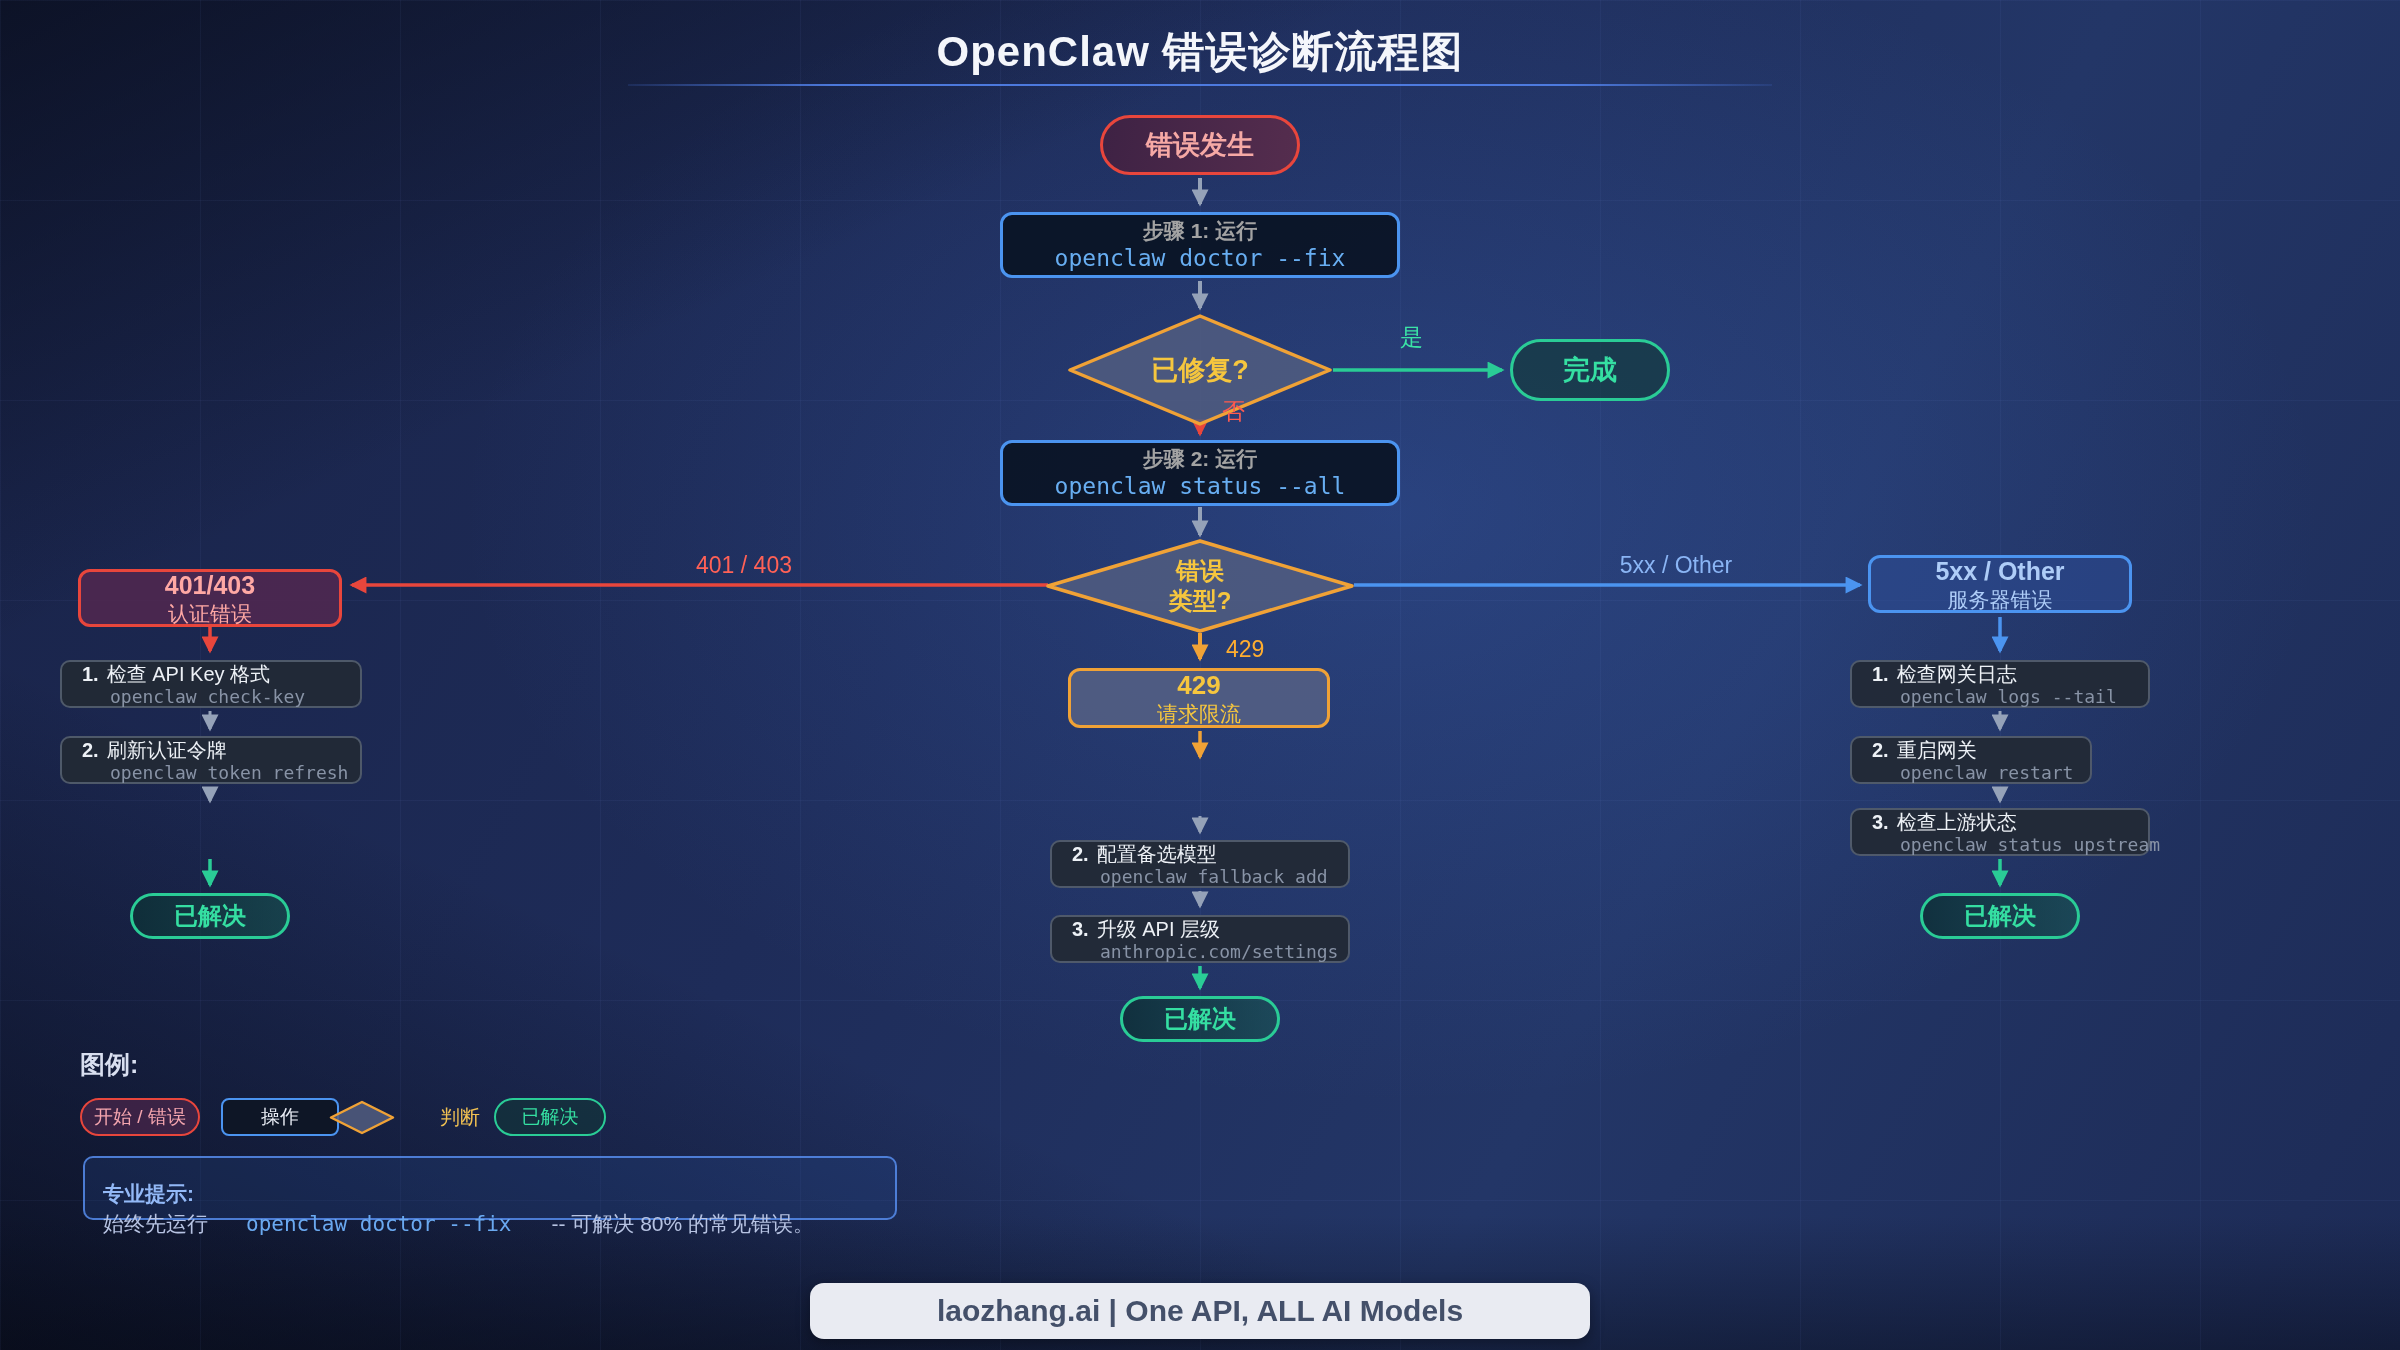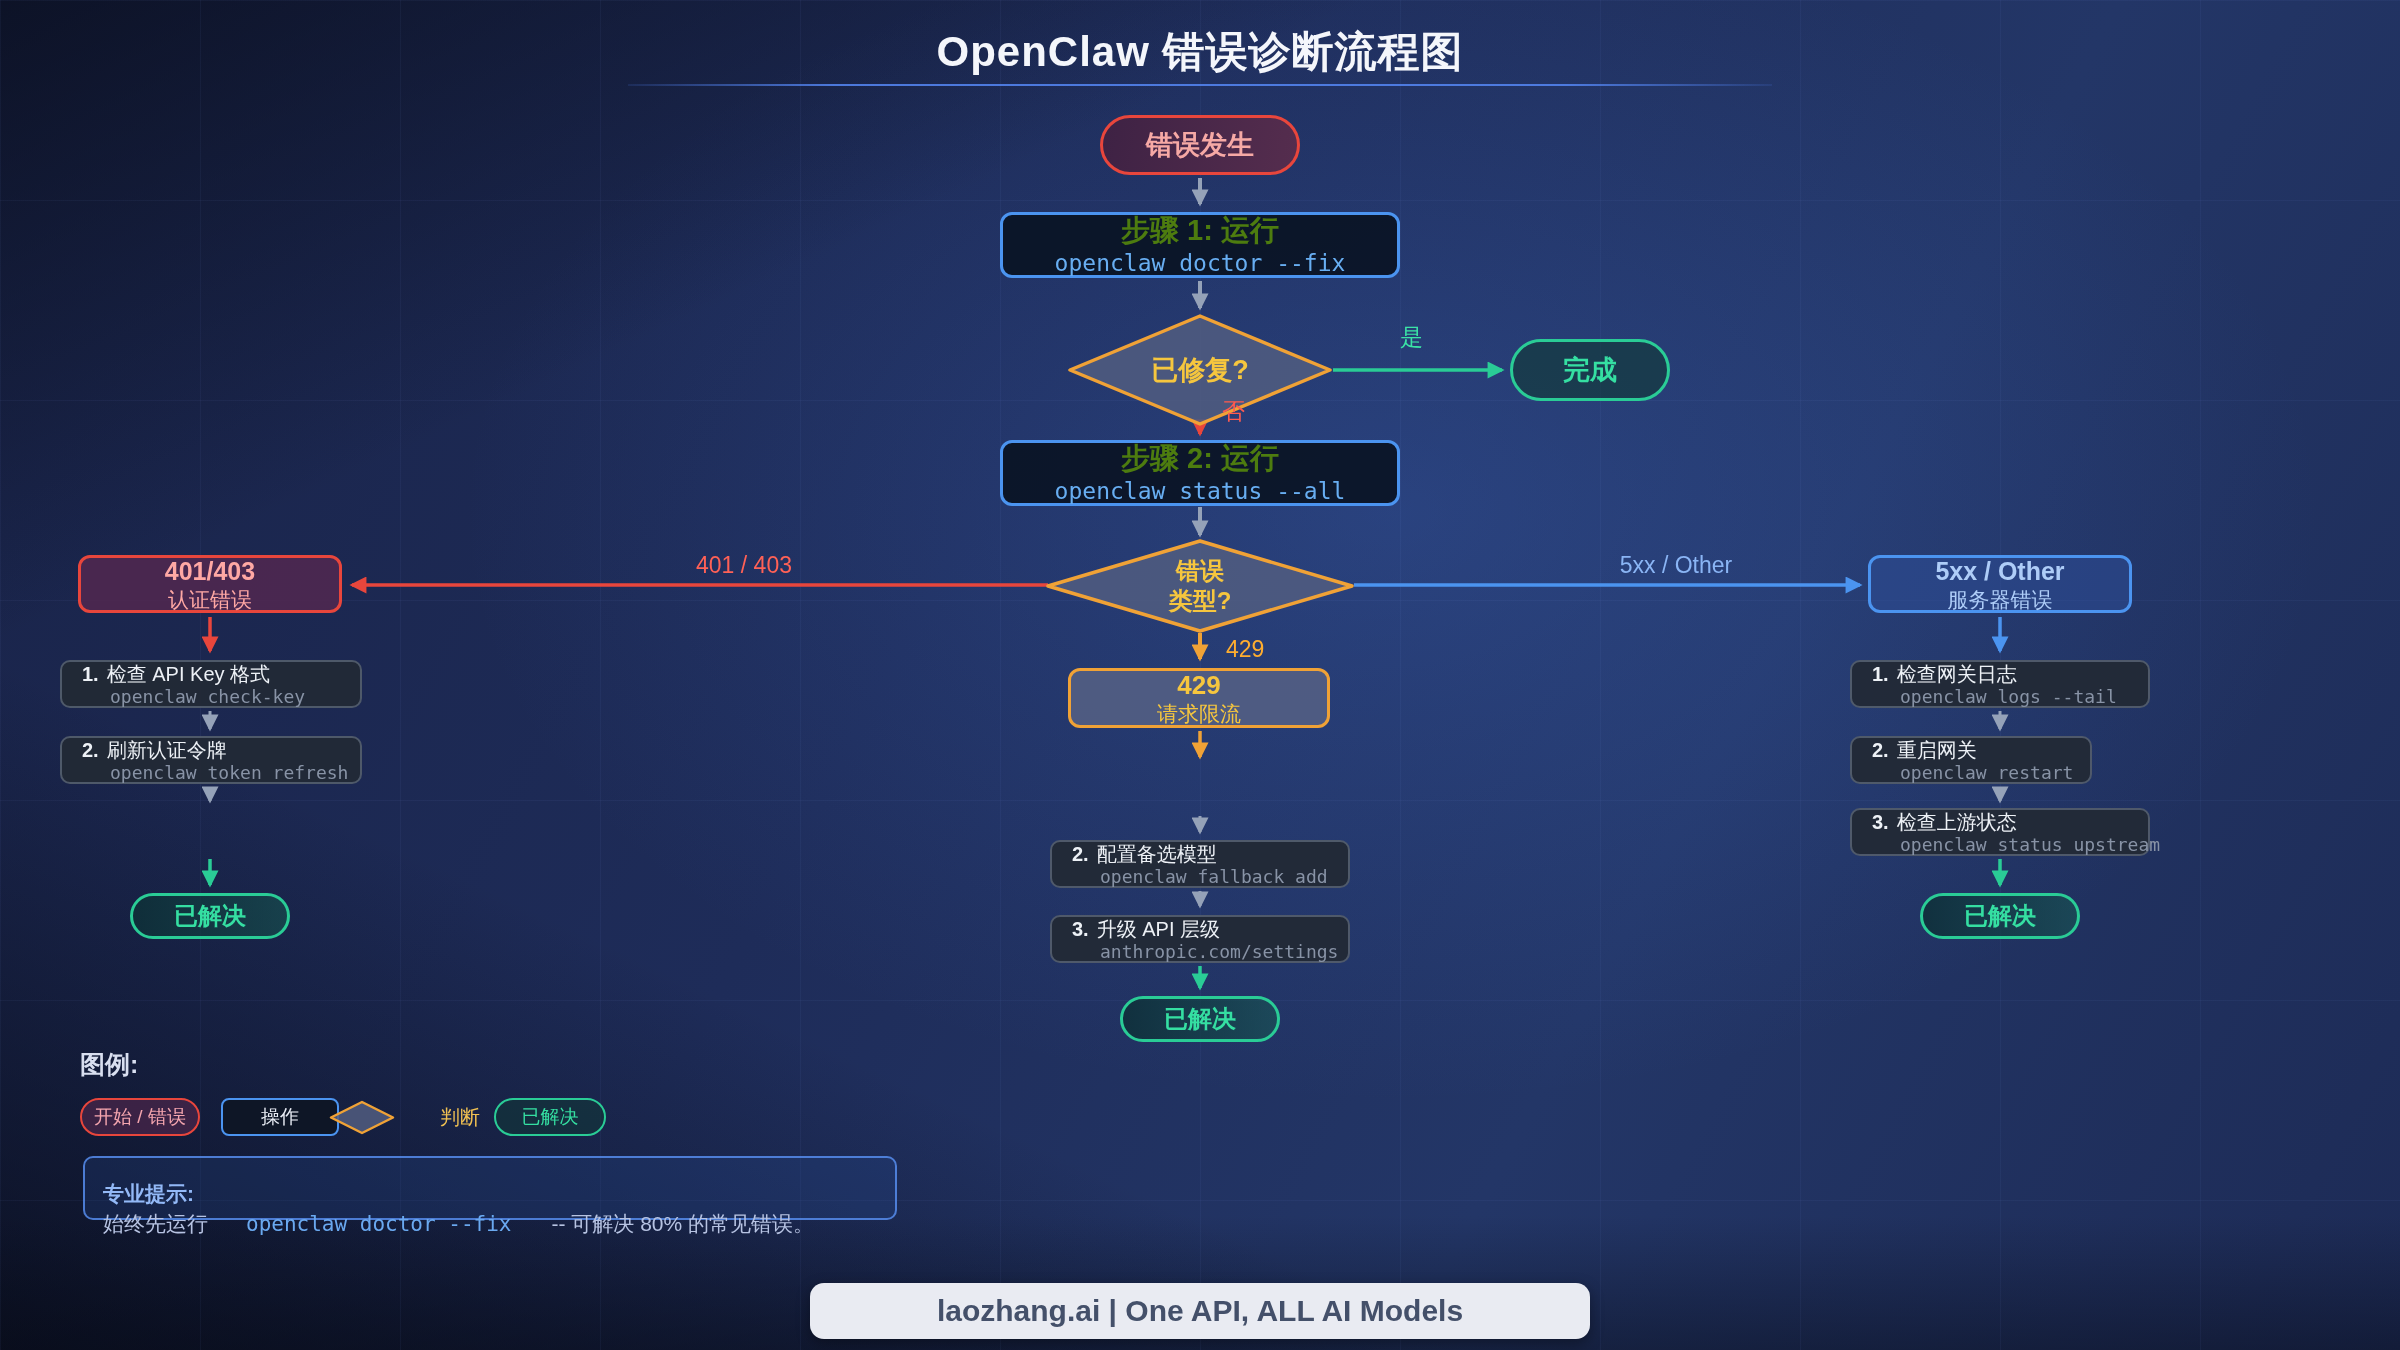--- a/index.html
+++ b/index.html
@@ -29,31 +29,31 @@
   .title{position:absolute;left:0;right:0;top:24px;text-align:center;color:#f4f6fb;
          font-size:42px;font-weight:700;letter-spacing:1px;}
   .divider{position:absolute;left:628px;top:84px;width:1144px;height:2px;
            background:linear-gradient(90deg,rgba(70,115,225,0.15),rgba(85,135,245,0.85) 18%,rgba(85,135,245,0.85) 82%,rgba(70,115,225,0.15));}
 
   .start-pill{left:1100px;top:115px;width:200px;height:60px;border-radius:32px;
     background:linear-gradient(100deg,#3e2244,#552d4e);border:3px solid #e8463c;
     color:#f6a9a5;font-size:27px;font-weight:700;}
   .bigstep{left:1000px;width:400px;height:66px;border-radius:12px;
     background:rgba(10,20,36,0.92);border:3px solid #4b94f0;}
-  .bigstep .t{color:#4d7c0f;font-size:29px;font-weight:700;}
+  .bigstep .t{color:#a3a3a3;font-size:21px;font-weight:700;}
   .bigstep .c{color:#68aef2;font-size:23px;margin-top:2px;}
   .dtext{color:#f6c63e;font-weight:700;background:transparent;}
   .edge-label{position:absolute;font-size:23px;white-space:nowrap;}
   .done-pill{left:1510px;top:339px;width:160px;height:62px;border-radius:32px;
     background:rgba(16,58,52,0.6);border:3px solid #2acc96;color:#35dfa2;
     font-size:27px;font-weight:700;}
   .branch{border-radius:12px;height:58px;width:264px;}
   .branch .t{font-size:25px;font-weight:700;}
   .branch .s{font-size:21px;margin-top:1px;}
-  .auth-box{left:78px;top:555px;background:rgba(80,40,80,0.88);border:3px solid #e8463c;color:#ffa8a4;}
+  .auth-box{left:78px;top:569px;background:rgba(80,40,80,0.88);border:3px solid #e8463c;color:#ffa8a4;}
   .server-box{left:1868px;top:555px;background:rgba(45,76,150,0.55);border:3px solid #4b94f0;color:#aecdf8;}
   .rate-box{left:1068px;top:668px;width:262px;height:60px;background:rgba(84,96,132,0.88);
     border:3px solid #f0a236;color:#f6c63e;border-radius:12px;}
   .sstep{width:302px;height:48px;border-radius:10px;align-items:flex-start;
     background:rgba(34,41,53,0.94);border:2px solid rgba(136,148,168,0.45);
     padding:2px 0 0 20px;white-space:nowrap;}
   .sstep .row1{color:#edf1f6;font-size:20px;}
   .sstep .row1 .num{font-weight:700;margin-right:8px;}
   .sstep .row2{color:#8893a6;font-size:18px;padding-left:28px;margin-top:0px;}
   .resolved-pill{width:160px;height:46px;border-radius:24px;

